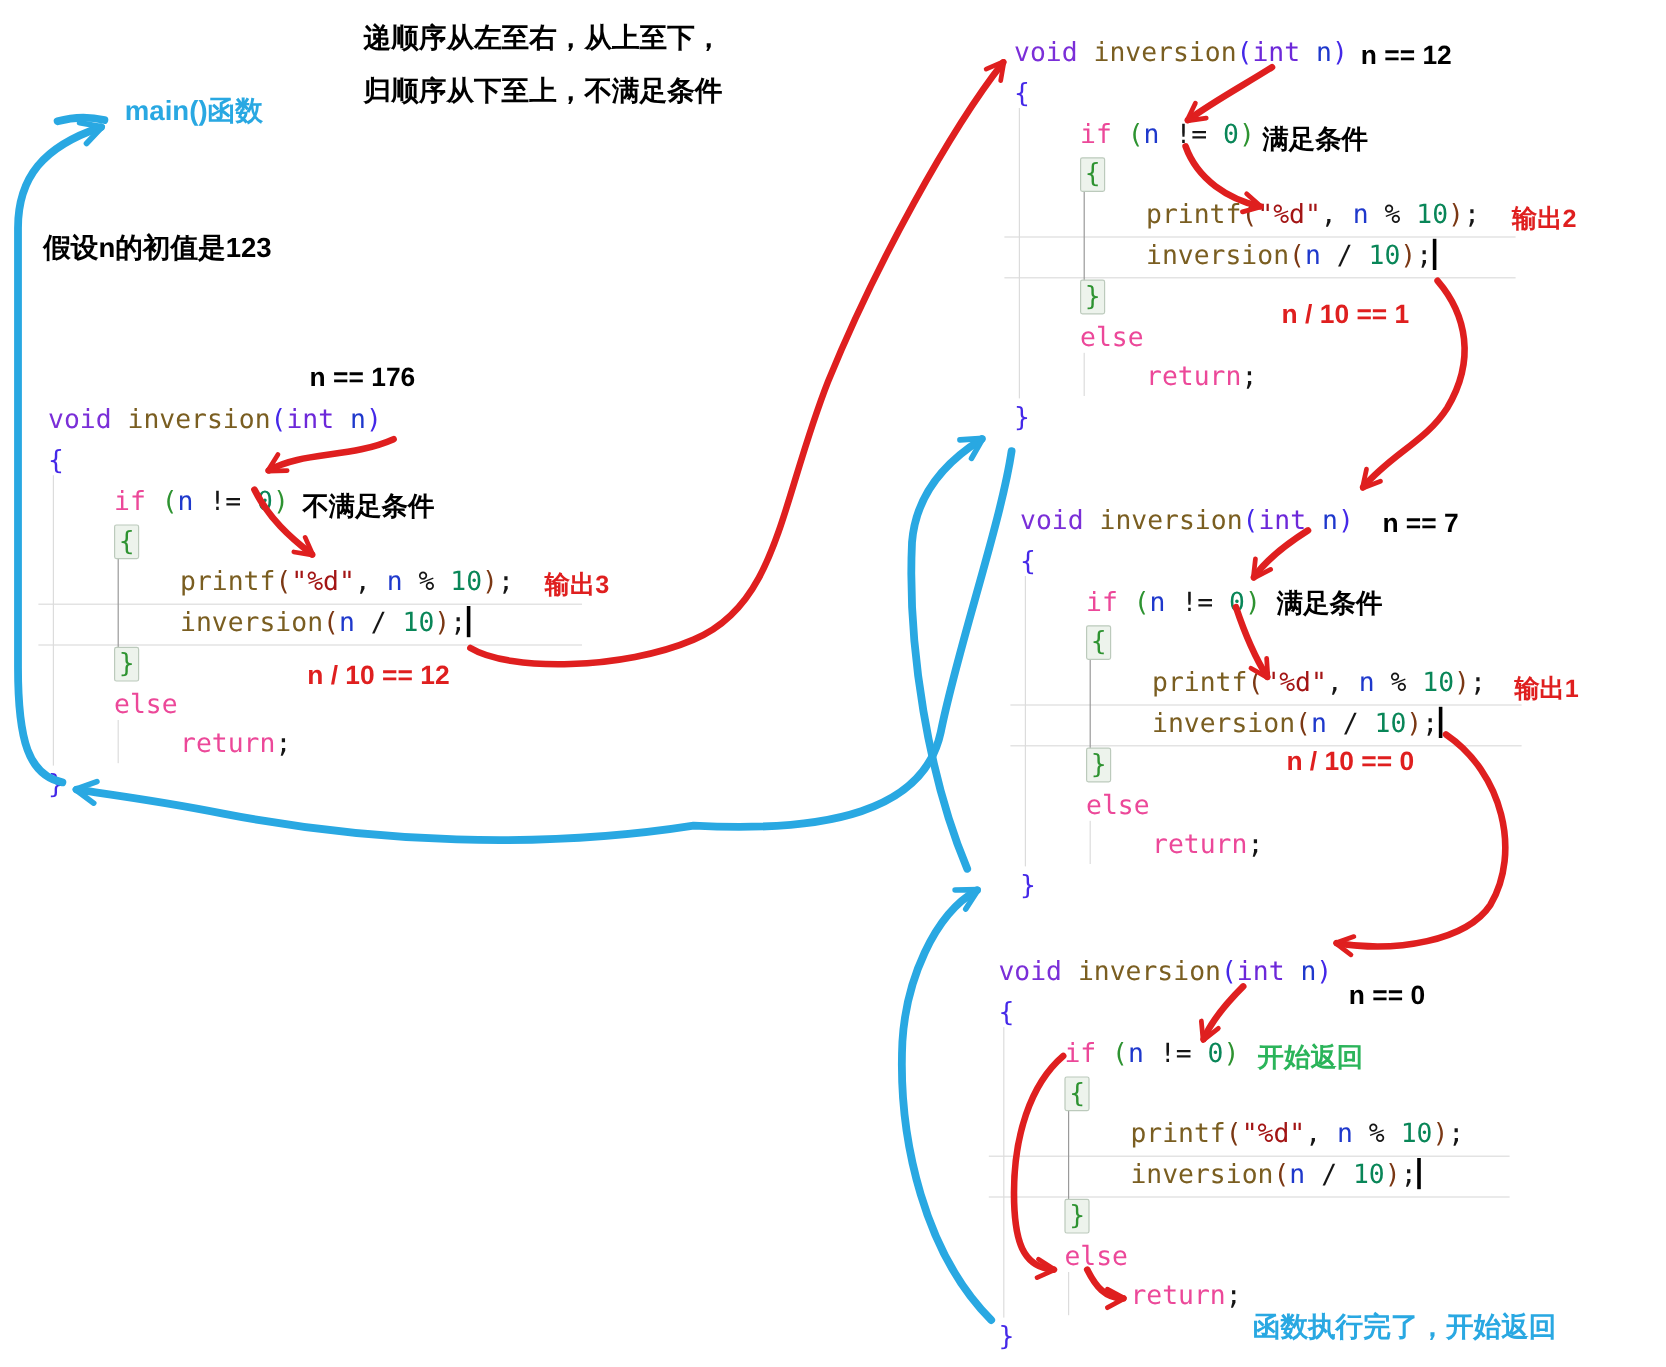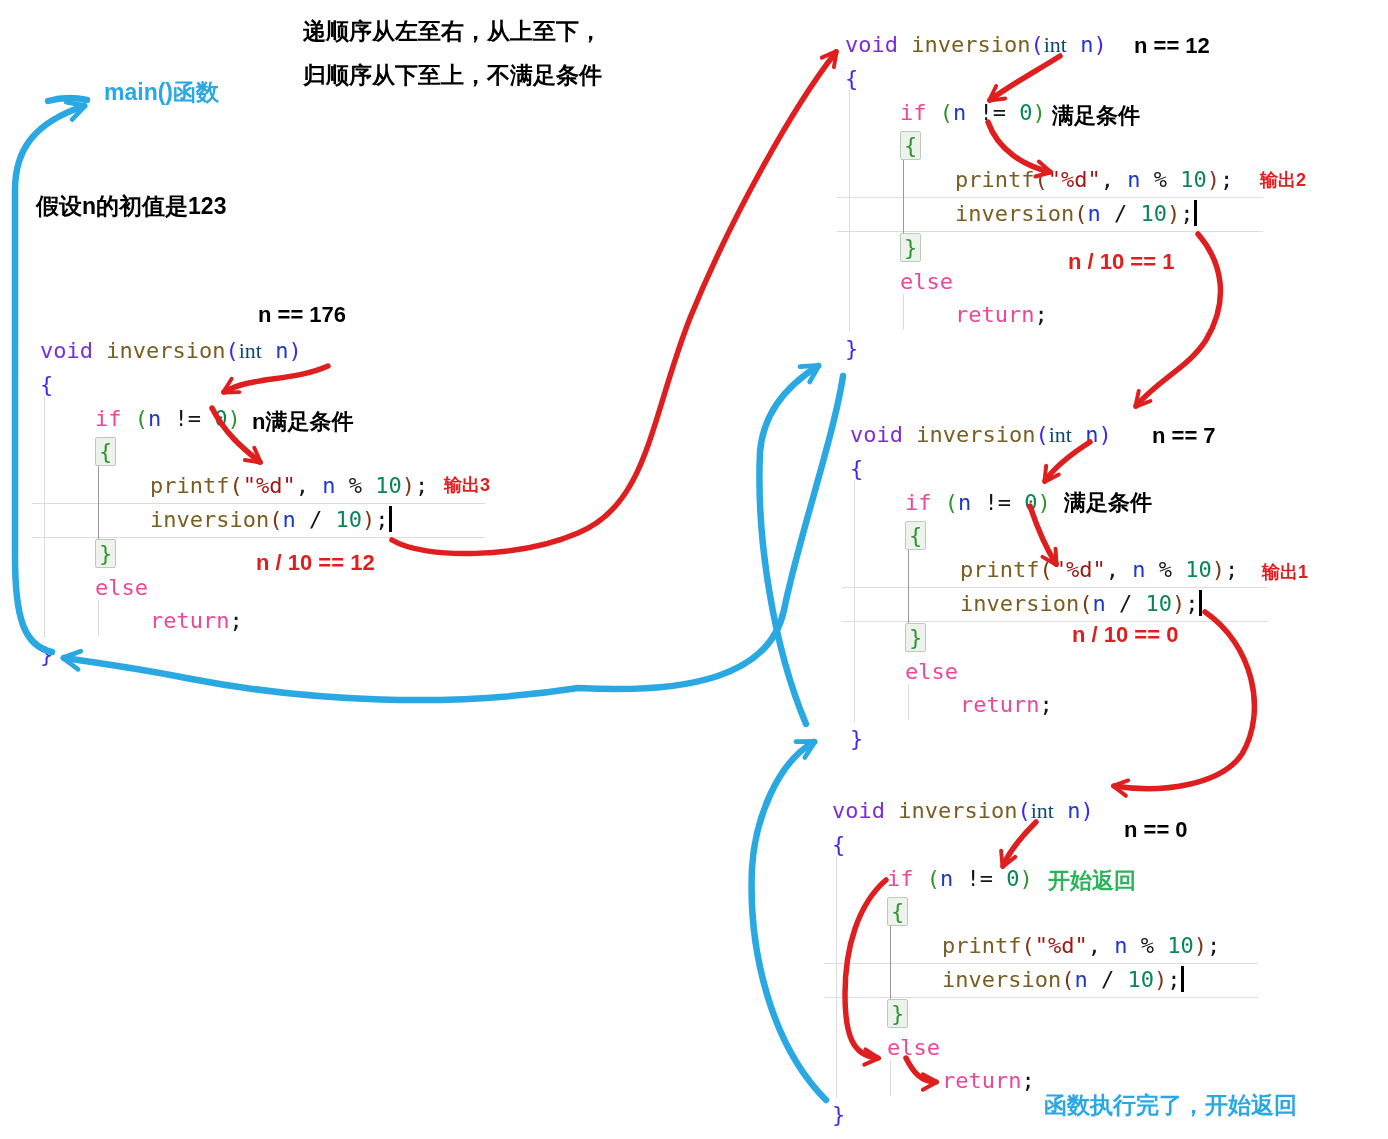--- a/index.html
+++ b/index.html
@@ -3,41 +3,41 @@
 <meta charset="utf-8">
 <style>
   html,body{margin:0;padding:0;}
   body{width:1388px;height:1139px;position:relative;background:#ffffff;overflow:hidden;
        font-family:"Liberation Sans","DejaVu Sans",sans-serif;}
   
   .code-block{position:absolute;width:470px;height:345px;z-index:1;
               font-family:"DejaVu Sans Mono","Liberation Mono",monospace;font-size:22px;color:#151515;}
   .cl{position:absolute;left:0;height:33.8px;line-height:33.8px;white-space:pre;}
   .t-kw1{color:#7B2FD8;}   
-  .t-kw2{color:#0c4a6e;font-family:Liberation Serif, serif;}   
+  .t-kw2{color:#6d28d9;}   
   .t-fn {color:#7A5E21;}   
   .t-var{color:#1E38CC;}   
   .t-ctl{color:#ec4899;}   
   .t-op {color:#151515;}
   .t-num{color:#098658;}
   .t-str{color:#A31515;}
   .t-br1{color:#4428E8;}
   .t-br2{color:#2E9331;}
   .t-br3{color:#7B3814;}
   .brbox{background:#edf3ec;border:1px solid #bccabc;border-radius:2px;padding:0 3px;
          display:inline-block;line-height:27px;}
   .cursor{display:inline-block;width:2.5px;height:26px;background:#000;vertical-align:-5px;margin-left:1px;}
   .hrule{position:absolute;left:-8px;height:1px;background:#dcdcdc;}
   .vguide{position:absolute;width:1px;background:#dcdcdc;}
   .vguide.dark{background:#9a9a9a;}
   
   .note{position:absolute;font-weight:bold;white-space:nowrap;z-index:2;}
   .n23{font-size:23px;}
   .n22{font-size:22px;}
-  .n21{font-size:18px;}
+  .n21{font-size:21px;}
   .note.black{color:var(--black);}
   .note.red{color:var(--red);}
   .note.green{color:var(--green);}
   .note.blue{color:var(--blue);}
   
   #arrows{position:absolute;left:0;top:0;z-index:5;pointer-events:none;}
   .arr{fill:none;stroke-linecap:round;stroke-linejoin:round;}
   .arr-red{stroke:var(--red);stroke-width:5.5;}
   .arr-blue{stroke:var(--blue);stroke-width:6.5;}
   .mk-red{stroke:var(--red);fill:none;stroke-width:1.8;stroke-linecap:round;stroke-linejoin:round;}
@@ -114,22 +114,22 @@
     <div class="cl" style="top: 101.4px; padding-left: 55px;"><span class="t-br2 brbox">{</span></div>
     <div class="cl" style="top: 135.2px; padding-left: 110px;"><span class="t-fn">printf</span><span class="t-br3">(</span><span class="t-str">"%d"</span><span class="t-op">, </span><span class="t-var">n</span><span class="t-op"> % </span><span class="t-num">10</span><span class="t-br3">)</span><span class="t-op">;</span></div>
     <div class="cl" style="top: 169px; padding-left: 110px;"><span class="t-fn">inversion</span><span class="t-br3">(</span><span class="t-var">n</span><span class="t-op"> / </span><span class="t-num">10</span><span class="t-br3">)</span><span class="t-op">;</span><span class="cursor"></span></div>
     <div class="cl" style="top: 202.8px; padding-left: 55px;"><span class="t-br2 brbox">}</span></div>
     <div class="cl" style="top: 236.6px; padding-left: 55px;"><span class="t-ctl">else</span></div>
     <div class="cl" style="top: 270.4px; padding-left: 110px;"><span class="t-ctl">return</span><span class="t-op">;</span></div>
     <div class="cl" style="top: 304.2px; padding-left: 0px;"><span class="t-br1">}</span></div>
   </div>
 
 <div class="note black n22" style="left:258px;top:302px">n == 176</div>
-<div class="note black n22" style="left:252px;top:407px">n满足条件</div>
-<div class="note red   n21" style="left:444px;top:473px">输出3</div>
+<div class="note black n22" style="left:252px;top:407px">不满足条件</div>
+<div class="note red   n21" style="left:454px;top:473px">输出3</div>
 <div class="note red   n22" style="left:256px;top:550px">n / 10 == 12</div>
 
 <div class="note black n22" style="left:1134px;top:33px">n == 12</div>
 <div class="note black n22" style="left:1052px;top:101px">满足条件</div>
 <div class="note red   n21" style="left:1260px;top:168px">输出2</div>
 <div class="note red   n22" style="left:1068px;top:249px">n / 10 == 1</div>
 
 <div class="note black n22" style="left:1152px;top:423px">n == 7</div>
 <div class="note black n22" style="left:1064px;top:488px">满足条件</div>
 <div class="note red   n21" style="left:1262px;top:560px">输出1</div>

